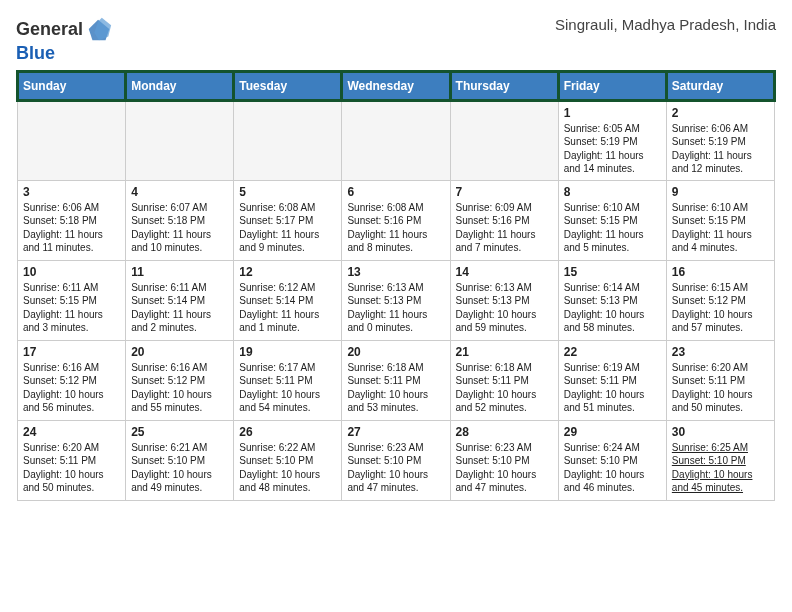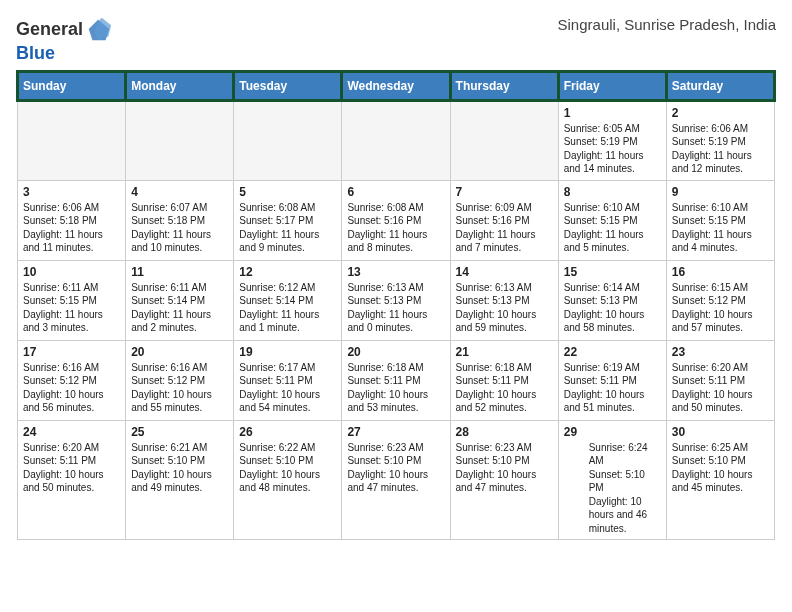--- a/index.html
+++ b/index.html
@@ -94,21 +94,21 @@
         <span class="logo-text">General</span>
         <svg class="logo-icon" viewBox="0 0 30 30">
           <polygon points="14,4 26,14 22,26 8,26 4,14" fill="#3d7ebf" opacity="0.85"></polygon>
           <polygon points="18,2 28,10 25,22 15,26 10,18 14,6" fill="#5b9bd5" opacity="0.7"></polygon>
         </svg>
       </div>
       <div class="logo-text logo-blue">Blue</div>
     </div>
   </div>
   <div class="title-area">
-    <div class="subtitle">Singrauli, Sunrise Pradesh, India</div>
+    <div class="subtitle">Singrauli, Madhya Pradesh, India</div>
   </div>
 </div>
 
 <table>
   <thead>
     <tr id="weekday-header">
         <th>Sunday</th>
         <th>Monday</th>
         <th>Tuesday</th>
         <th>Wednesday</th>
@@ -295,25 +295,25 @@
 Daylight: 10 hours and 47 minutes.</div>
         </td>
         <td>
           <div class="day-num">28</div>
           <div class="day-info" style="white-space: pre-line;">Sunrise: 6:23 AM
 Sunset: 5:10 PM
 Daylight: 10 hours and 47 minutes.</div>
         </td>
         <td>
           <div class="day-num">29</div>
-          <div class="day-info" style="white-space: pre-line; margin-left: 25px;">Sunrise: 6:24 AM
+          <div class="day-info" style="white-space: pre-line;">Sunrise: 6:24 AM
 Sunset: 5:10 PM
 Daylight: 10 hours and 46 minutes.</div>
         </td>
         <td>
           <div class="day-num">30</div>
-          <div class="day-info" style="white-space: pre-line;">Sunrise: 6:25 AM
+          <div class="day-info" style="white-space: pre-line; text-decoration: underline;">Sunrise: 6:25 AM
 Sunset: 5:10 PM
 Daylight: 10 hours and 45 minutes.</div>
         </td>
       </tr>
     </tbody>
 </table>
 
 </body></html>

